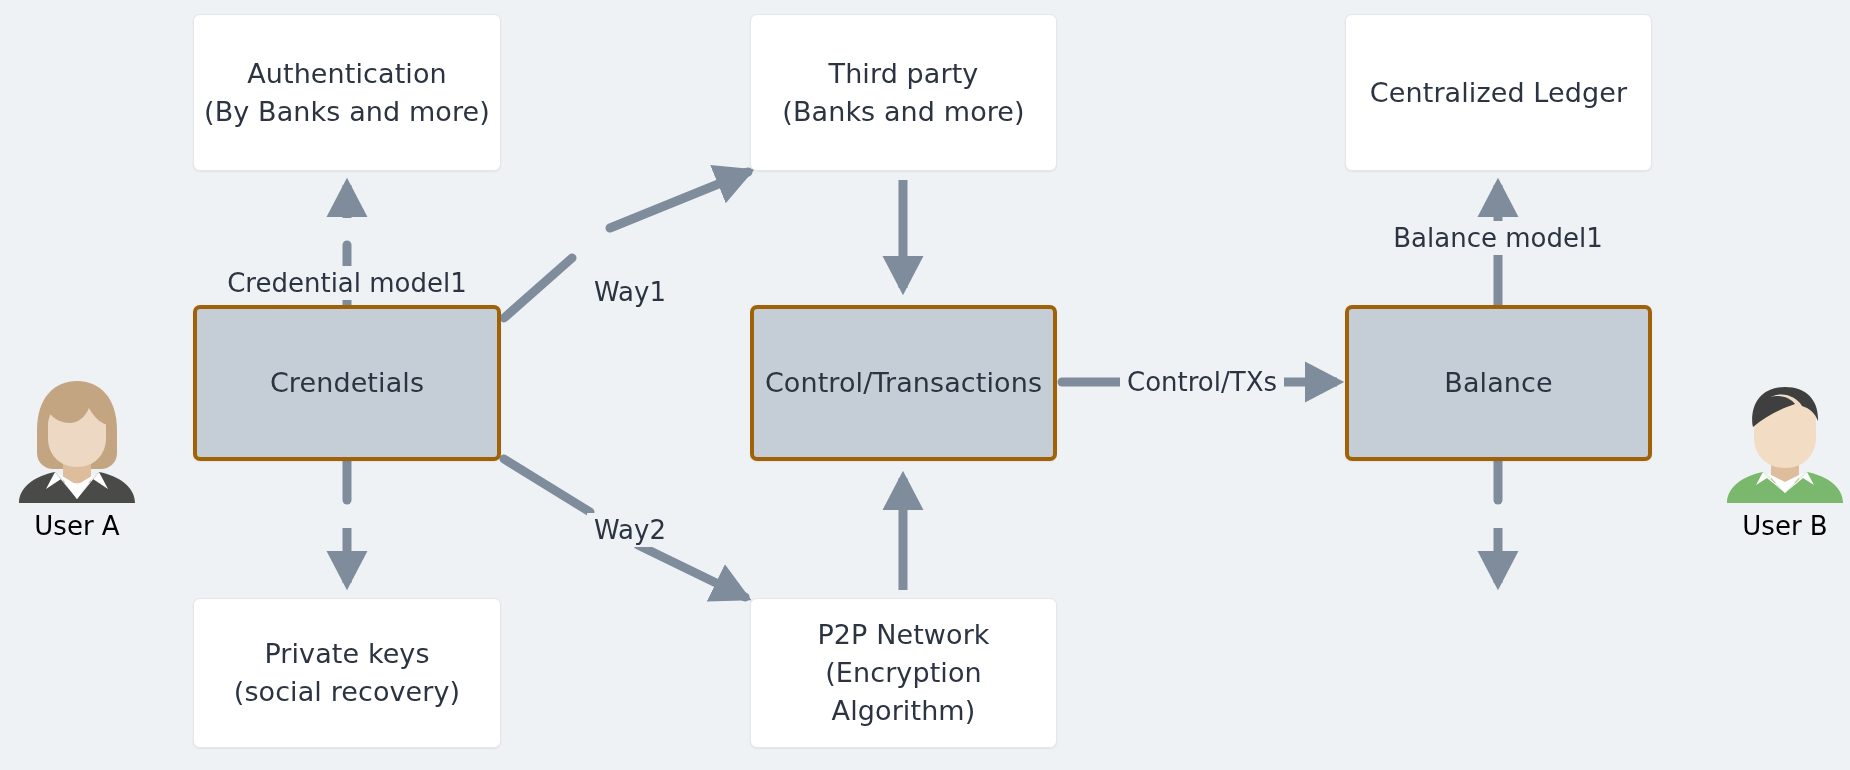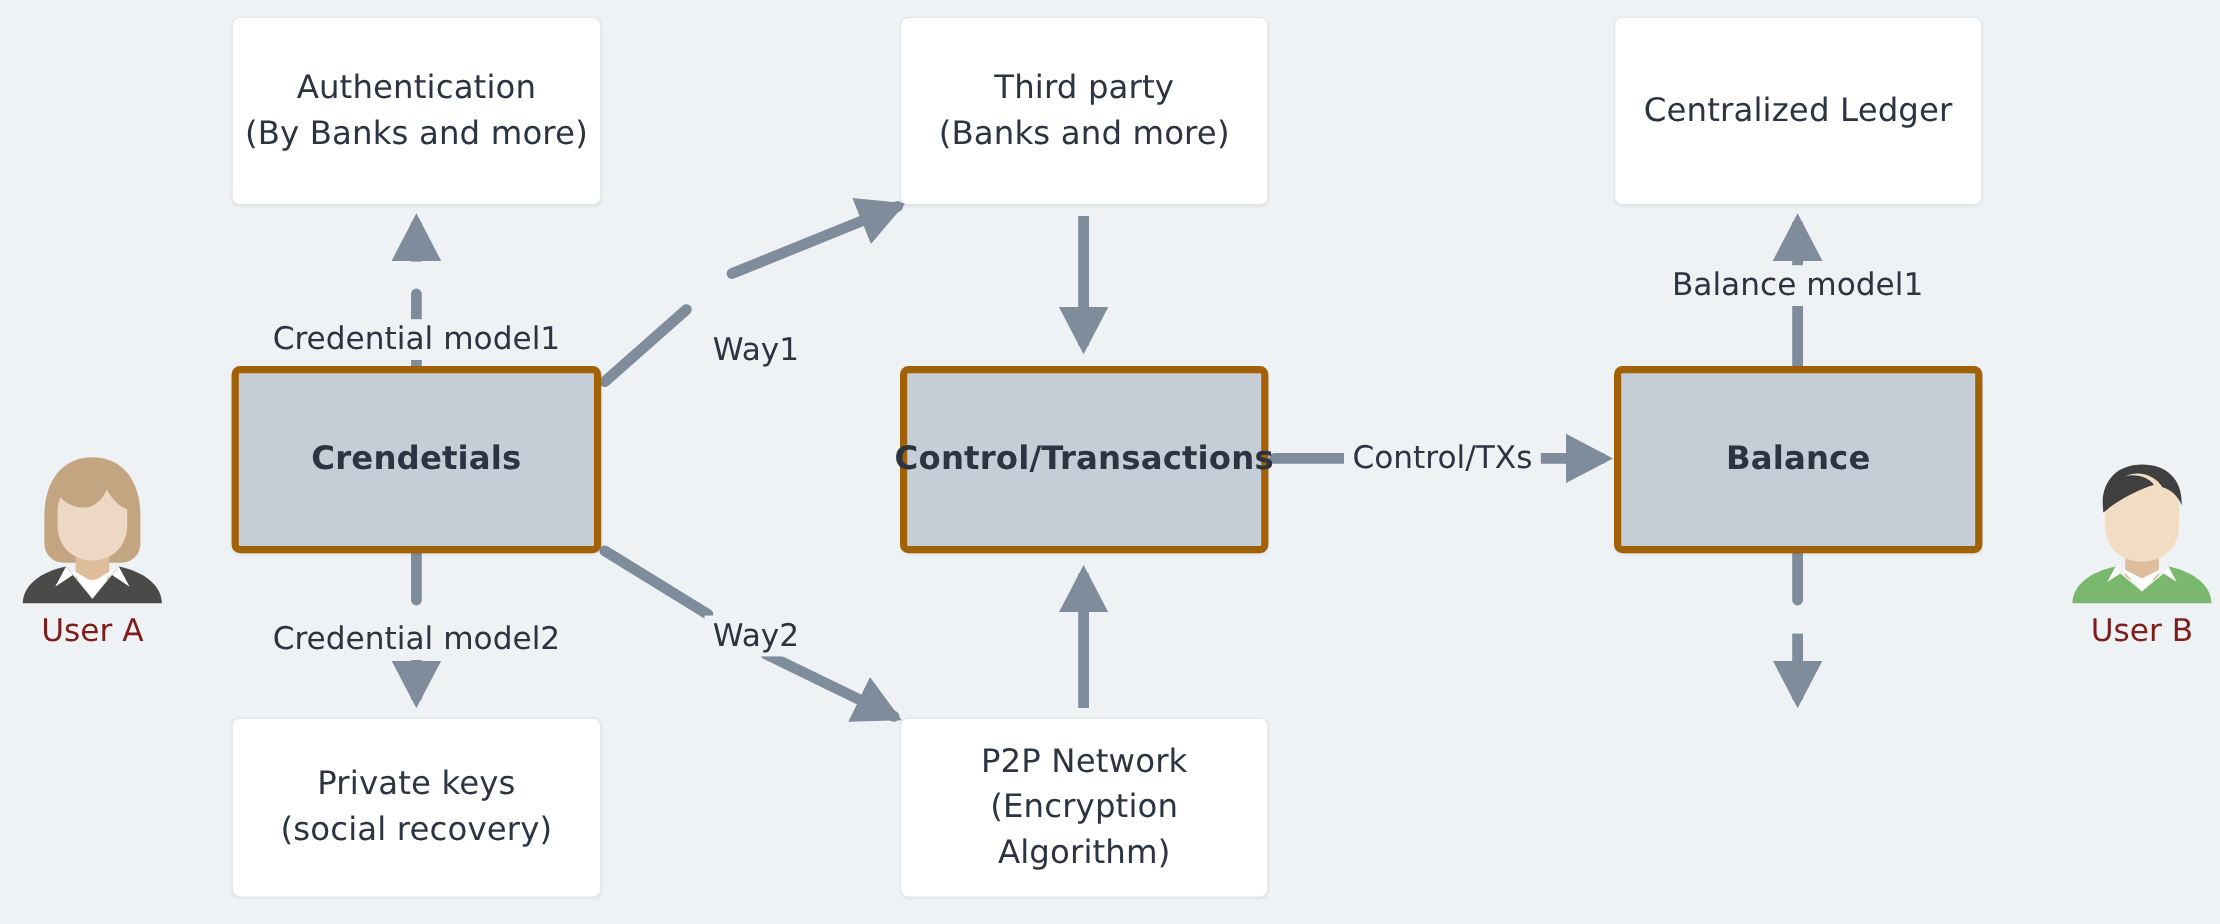--- a/index.html
+++ b/index.html
@@ -42,23 +42,22 @@
     line-height: 38px;
     letter-spacing: 0.1px;
   }
   .node.white {
     background: #ffffff;
     border: 1px solid #e3e7ec;
     box-shadow: 0 1px 2px rgba(40,50,60,0.07);
   }
   .node.gray {
     background: #c5ced6;
-    border: 6px solid #a16207;
+    border: 4px solid #a16207;
     box-shadow: 0 1px 2px rgba(40,50,60,0.07);
-    font-weight: bold;
   }
   .node .line { display: block; white-space: nowrap; }
 
   
   .col-a { left: 193px; width: 308px; }
   .col-b { left: 750px; width: 307px; }
   .col-c { left: 1345px; width: 307px; }
 
   
   .row-top    { top: 14px;  height: 157px; }
@@ -81,21 +80,21 @@
   .avatar-block {
     position: absolute;
     width: 140px;
     display: flex;
     flex-direction: column;
     align-items: center;
   }
   .avatar-label {
     margin-top: 8px;
     font-size: 26px;
-    color: #7f1d1d;
+    color: #000000;
     white-space: nowrap;
   }
   .avatar-svg { display: block; }
 </style>
 </head>
 <body>
 
 <div id="canvas">
 
   <svg class="edges" viewBox="0 0 1850 770" xmlns="http://www.w3.org/2000/svg">
@@ -182,21 +181,20 @@
     <span class="line">Centralized Ledger</span>
   </div>
 
   <div class="node gray col-c row-mid">
     <span class="line">Balance</span>
   </div>
 
 
   <div class="edge-label" style="left:347px; top:244px;margin-top:39px;">Credential model1</div>
 
-  <div class="edge-label" style="left:347px; top:533px;">Credential model2</div>
 
   <div class="edge-label" style="left:630px; top:249px;margin-top:43px;">Way1</div>
 
   <div class="edge-label" style="left:630px; top:530px;">Way2</div>
 
   <div class="edge-label" style="left:1202px; top:382px;">Control/TXs</div>
 
   <div class="edge-label" style="left:1498px; top:238px;">Balance model1</div>
 
 

